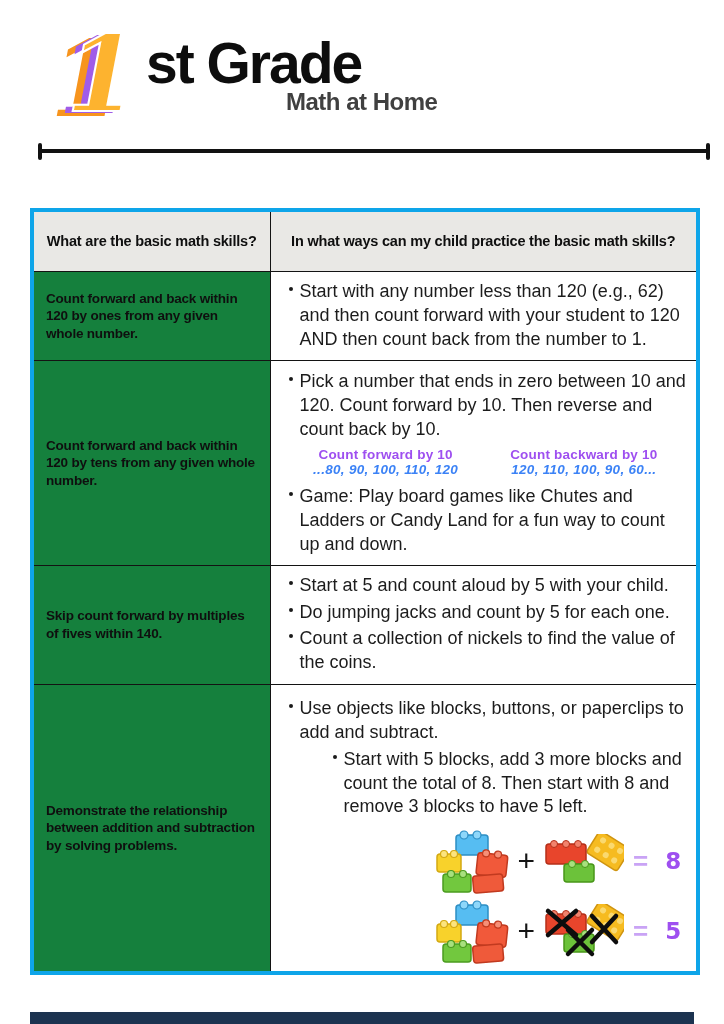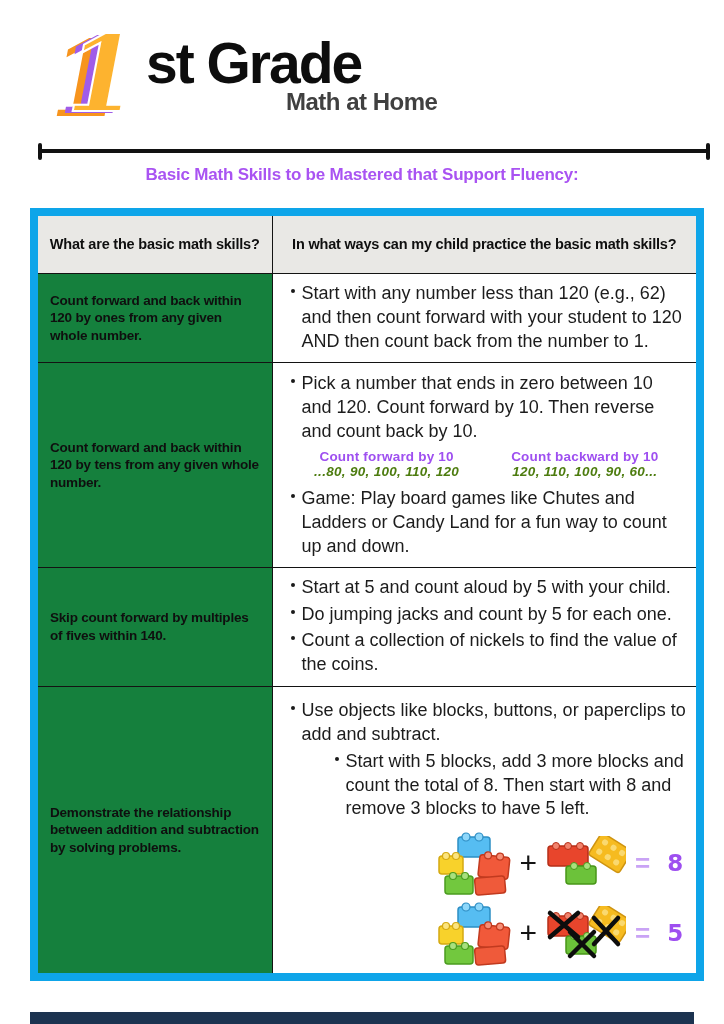--- a/index.html
+++ b/index.html
@@ -38,21 +38,21 @@
   .section-heading {
     position:absolute; left:0; top:165px; width:100%; margin:0;
     text-align:center; font-size:17px; font-weight:800;
     color:#a953f2; letter-spacing:-0.2px;
   }
 
   
   table.skills-table {
     position:absolute; left:30px; top:208px; width:666px;
     border-collapse:collapse; table-layout:fixed;
-    border:8px solid #0ea5e9;
+    border:4px solid #0ea5e9;
   }
   .skills-table th, .skills-table td { border:1.7px solid #131313; box-sizing:border-box; }
   .skills-table th {
     background:#e9e8e5; height:61px; font-size:14.5px; font-weight:700;
     text-align:center; padding:4px 10px; letter-spacing:-0.2px; color:#0f0f0f;
   }
   td.skill-cell {
     background:#15803d; font-weight:700; font-size:13.5px; line-height:1.3;
     padding:6px 12px; letter-spacing:-0.2px; vertical-align:middle; color:#0f0f0f;
   }
@@ -67,21 +67,21 @@
   .bullets li { position:relative; padding-left:15px; margin:2.5px 0; }
   .bullets li::before {
     content:""; position:absolute; left:4px; top:7px;
     width:4px; height:4px; border-radius:50%; background:#1a1a1a;
   }
   .bullets li.sub { margin-left:44px; }
 
   
   .count-demo { display:flex; justify-content:center; gap:52px; margin:5px 0 8px; text-align:center; }
   .count-label { font-weight:700; font-size:13.5px; color:#9e4ff0; letter-spacing:0.2px; }
-  .count-seq { font-weight:800; font-style:italic; font-size:13.5px; color:#4d7c0f; letter-spacing:0.3px; }
+  .count-seq { font-weight:800; font-style:italic; font-size:13.5px; color:#3b82f6; letter-spacing:0.3px; }
 
   
   .equations { margin:8px 0 0 150px; display:flex; flex-direction:column; gap:2px; }
   .equation { display:flex; align-items:center; gap:9px; height:68px; }
   .plus-sign { font-size:30px; font-weight:400; color:#141414; line-height:1; }
   .equals-sign { font-size:26px; font-weight:800; color:#c9a3f5; line-height:1; }
   .result-number {
     font-family:"DejaVu Sans", sans-serif; font-size:23px; font-weight:800;
     color:#9e4ff0; margin-left:8px; line-height:1;
   }
@@ -96,21 +96,20 @@
 <div class="page">
 
   <div>
     <span class="logo-one">1</span>
     <h1 class="main-title">st Grade</h1>
     <div class="sub-title">Math at Home</div>
   </div>
 
   <div class="number-line"></div>
 
-  <h2 class="section-heading">Basic Math Skills to be Mastered that Support Fluency:</h2>
 
   <table class="skills-table">
     <colgroup>
         <col style="width:238px">
         <col style="width:428px">
       </colgroup>
     <tbody>
         <tr>
       <th>What are the basic math skills?</th>
       <th>In what ways can my child practice the basic math skills?</th>

